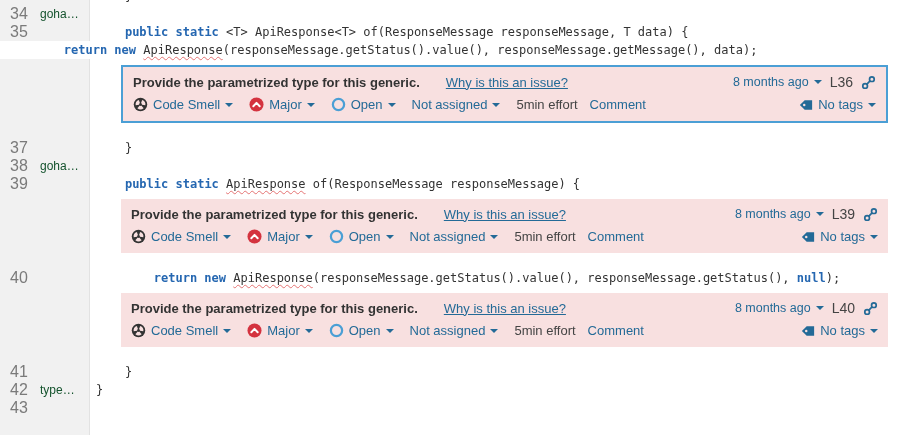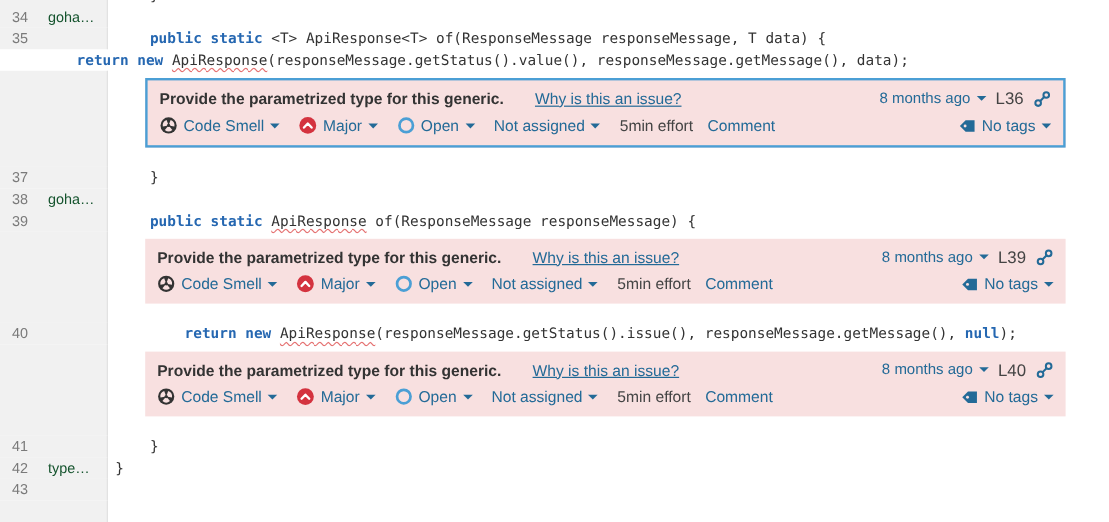--- a/index.html
+++ b/index.html
@@ -4,21 +4,21 @@
 <style>
   * { box-sizing: border-box; margin: 0; padding: 0; }
   html, body { width: 924px; height: 435px; overflow: hidden; background: #fff;
     font-family: "Liberation Sans", sans-serif; }
   .viewer { display: flex; flex-direction: column; height: 450px; margin-top: -13px; }
 
   
   .code-line-row { display: flex; height: 18px; flex: 0 0 18px; }
   .gutter { width: 90px; flex: 0 0 90px; background: #f1f1f1; border-right: 1px solid #e2e2e2;
     display: flex; align-items: center; padding-left: 10px; }
-  .line-number { width: 20px; color: #7a7a7a; font-size: 12px; }
+  .line-number { width: 20px; color: #7a7a7a; font-size: 16px; }
   .scm-author { margin-left: 10px; color: #14532d; font-size: 12px; }
   .code-line { flex: 1; white-space: pre; font-family: "DejaVu Sans Mono", monospace;
     font-size: 12px; line-height: 18px; color: #333; padding-left: 6px; }
   .tok-keyword { color: #2567b1; font-weight: bold; }
   .tok-issue { text-decoration: underline; text-decoration-style: wavy;
     text-decoration-color: #e57373; text-decoration-thickness: 1px; text-underline-offset: 2px; }
 
   
   .issue-row { display: flex; gap: 31px; }
   .gutter-fill { width: 90px; flex: 0 0 90px; background: #f1f1f1; border-right: 1px solid #e2e2e2; }
@@ -237,21 +237,21 @@
               </span>
             </div>
           </div>
         </div>
       </div>
       <div class="code-line-row">
         <div class="gutter">
           <span class="line-number">40</span>
           <span class="scm-author"></span>
         </div>
-        <div class="code-line"><span class="tok-plain">        </span><span class="tok-keyword">return new</span><span class="tok-plain"> </span><span class="tok-issue">ApiResponse</span><span class="tok-plain">(responseMessage.getStatus().issue(), responseMessage.getMessage(), </span><span class="tok-keyword">null</span><span class="tok-plain">);</span></div>
+        <div class="code-line"><span class="tok-plain">        </span><span class="tok-keyword">return new</span><span class="tok-plain"> </span><span class="tok-issue">ApiResponse</span><span class="tok-plain">(responseMessage.getStatus().value(), responseMessage.getStatus(), </span><span class="tok-keyword">null</span><span class="tok-plain">);</span></div>
       </div>
       <div class="issue-row">
         <div class="gutter-fill"></div>
         <div class="issue-wrap">
           <div class="issue-box">
             <div class="issue-top">
               <span class="issue-message">Provide the parametrized type for this generic.</span>
               <a class="why-link">Why is this an issue?</a>
               <span class="issue-top-right">
                 <span class="age-dd">8 months ago<span class="caret"></span></span>

